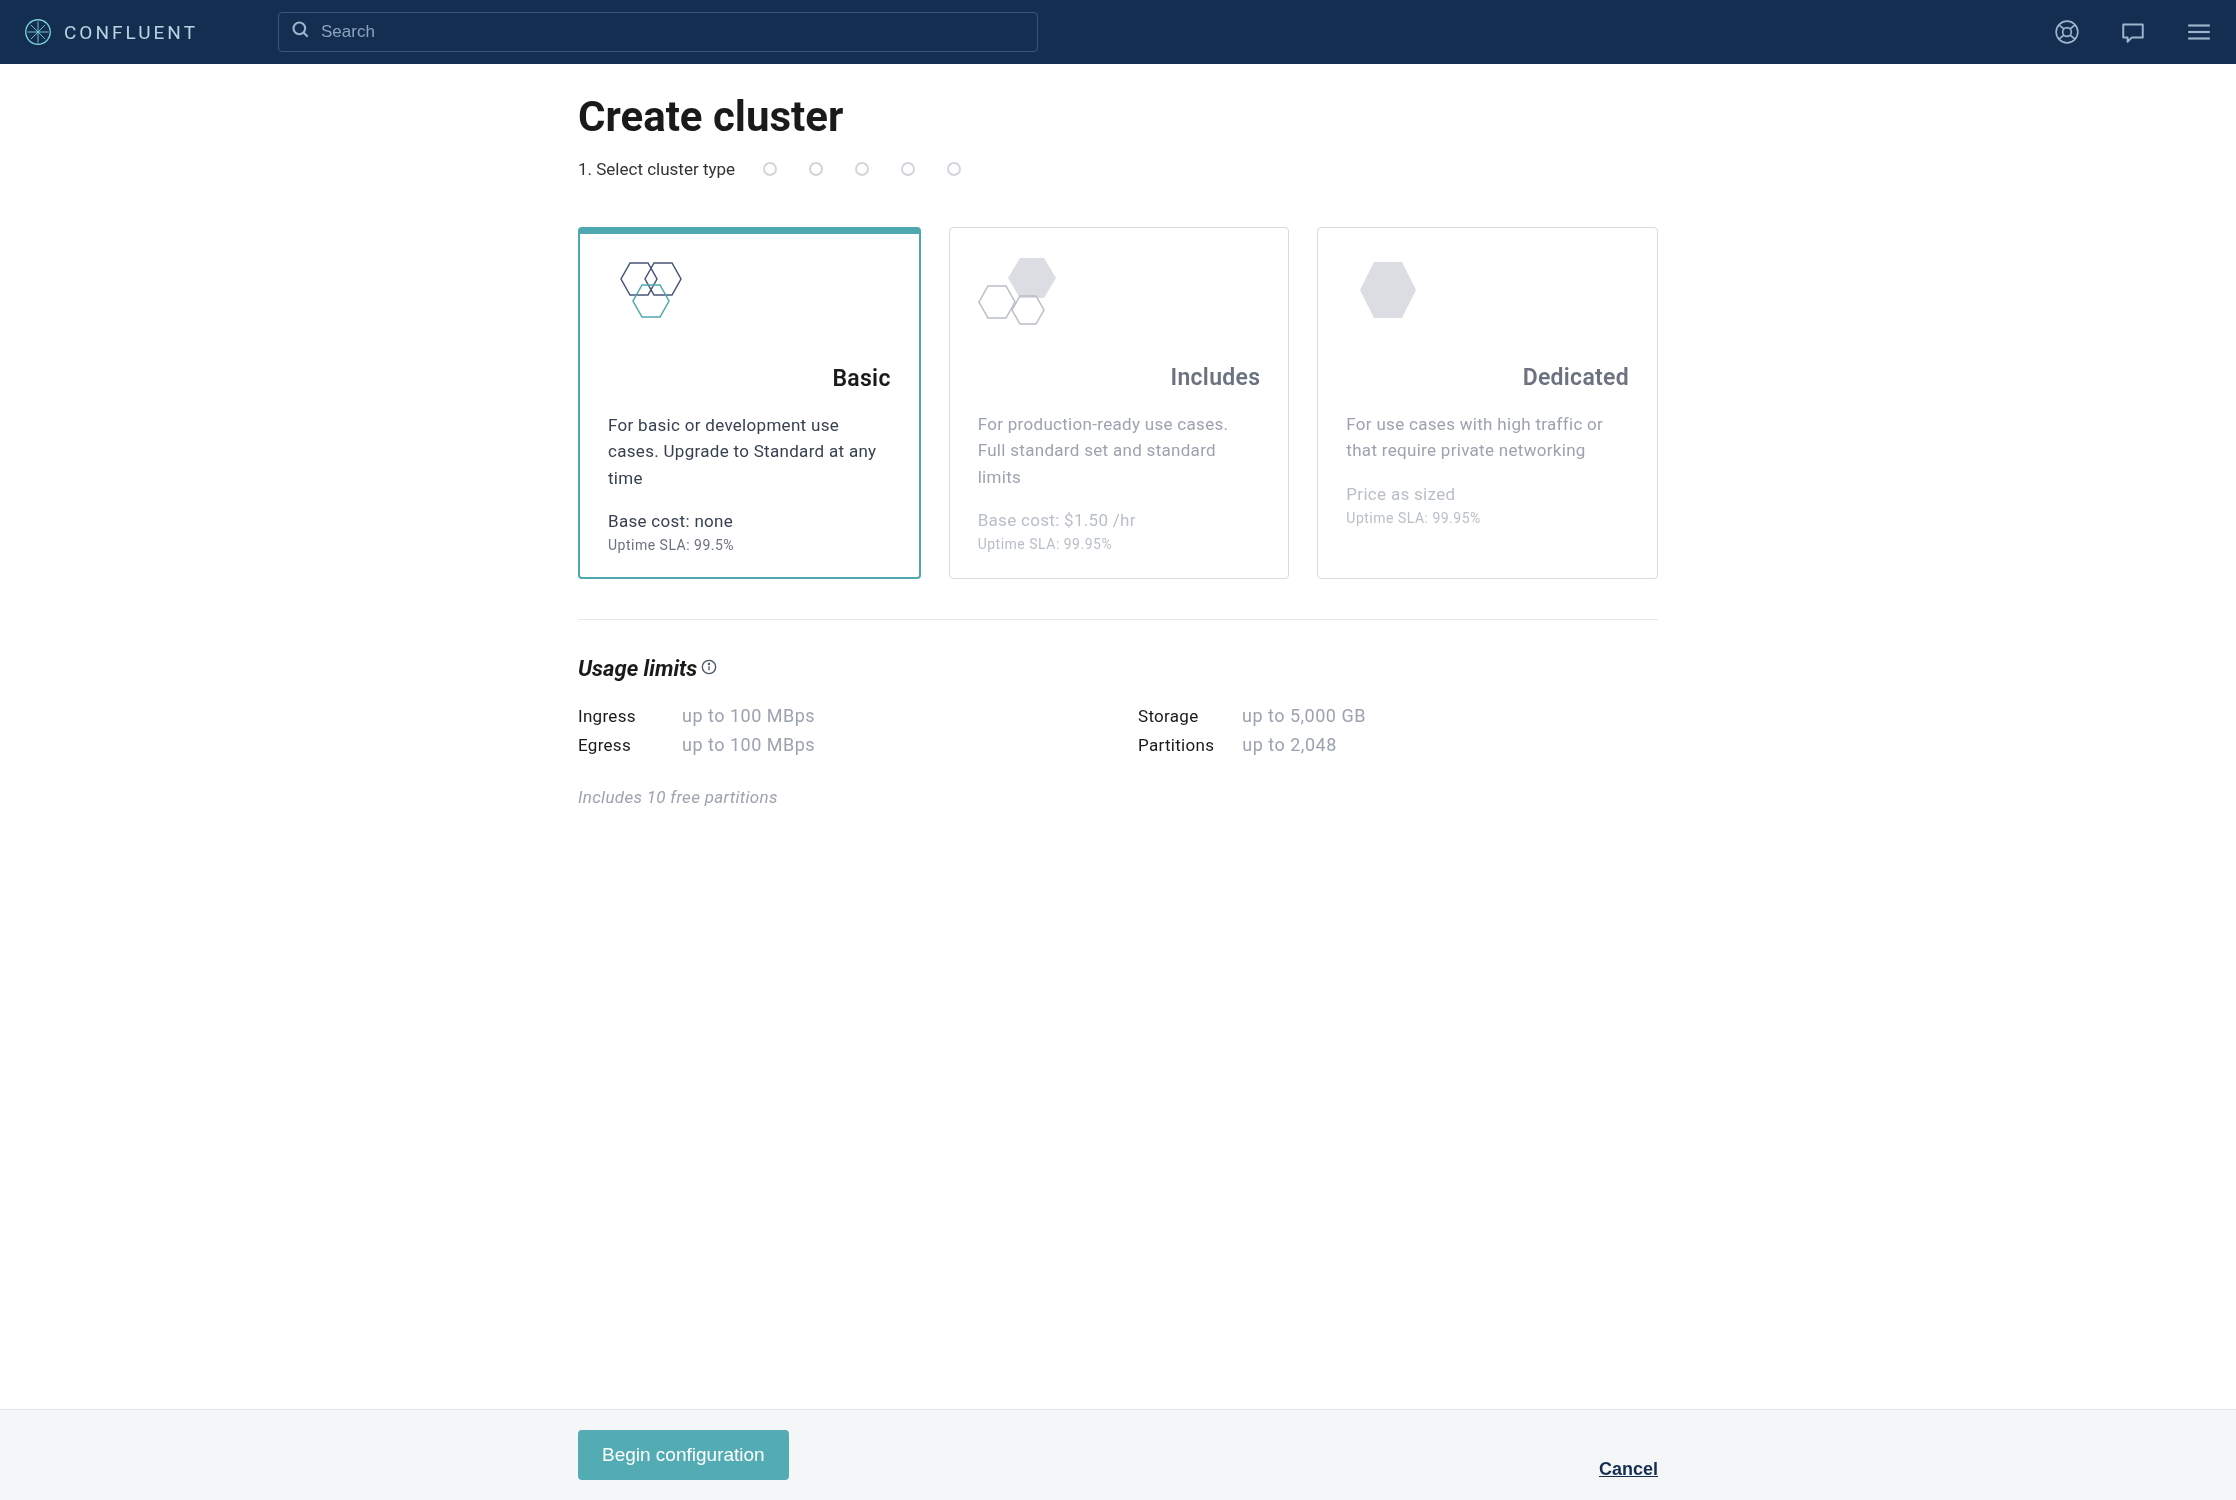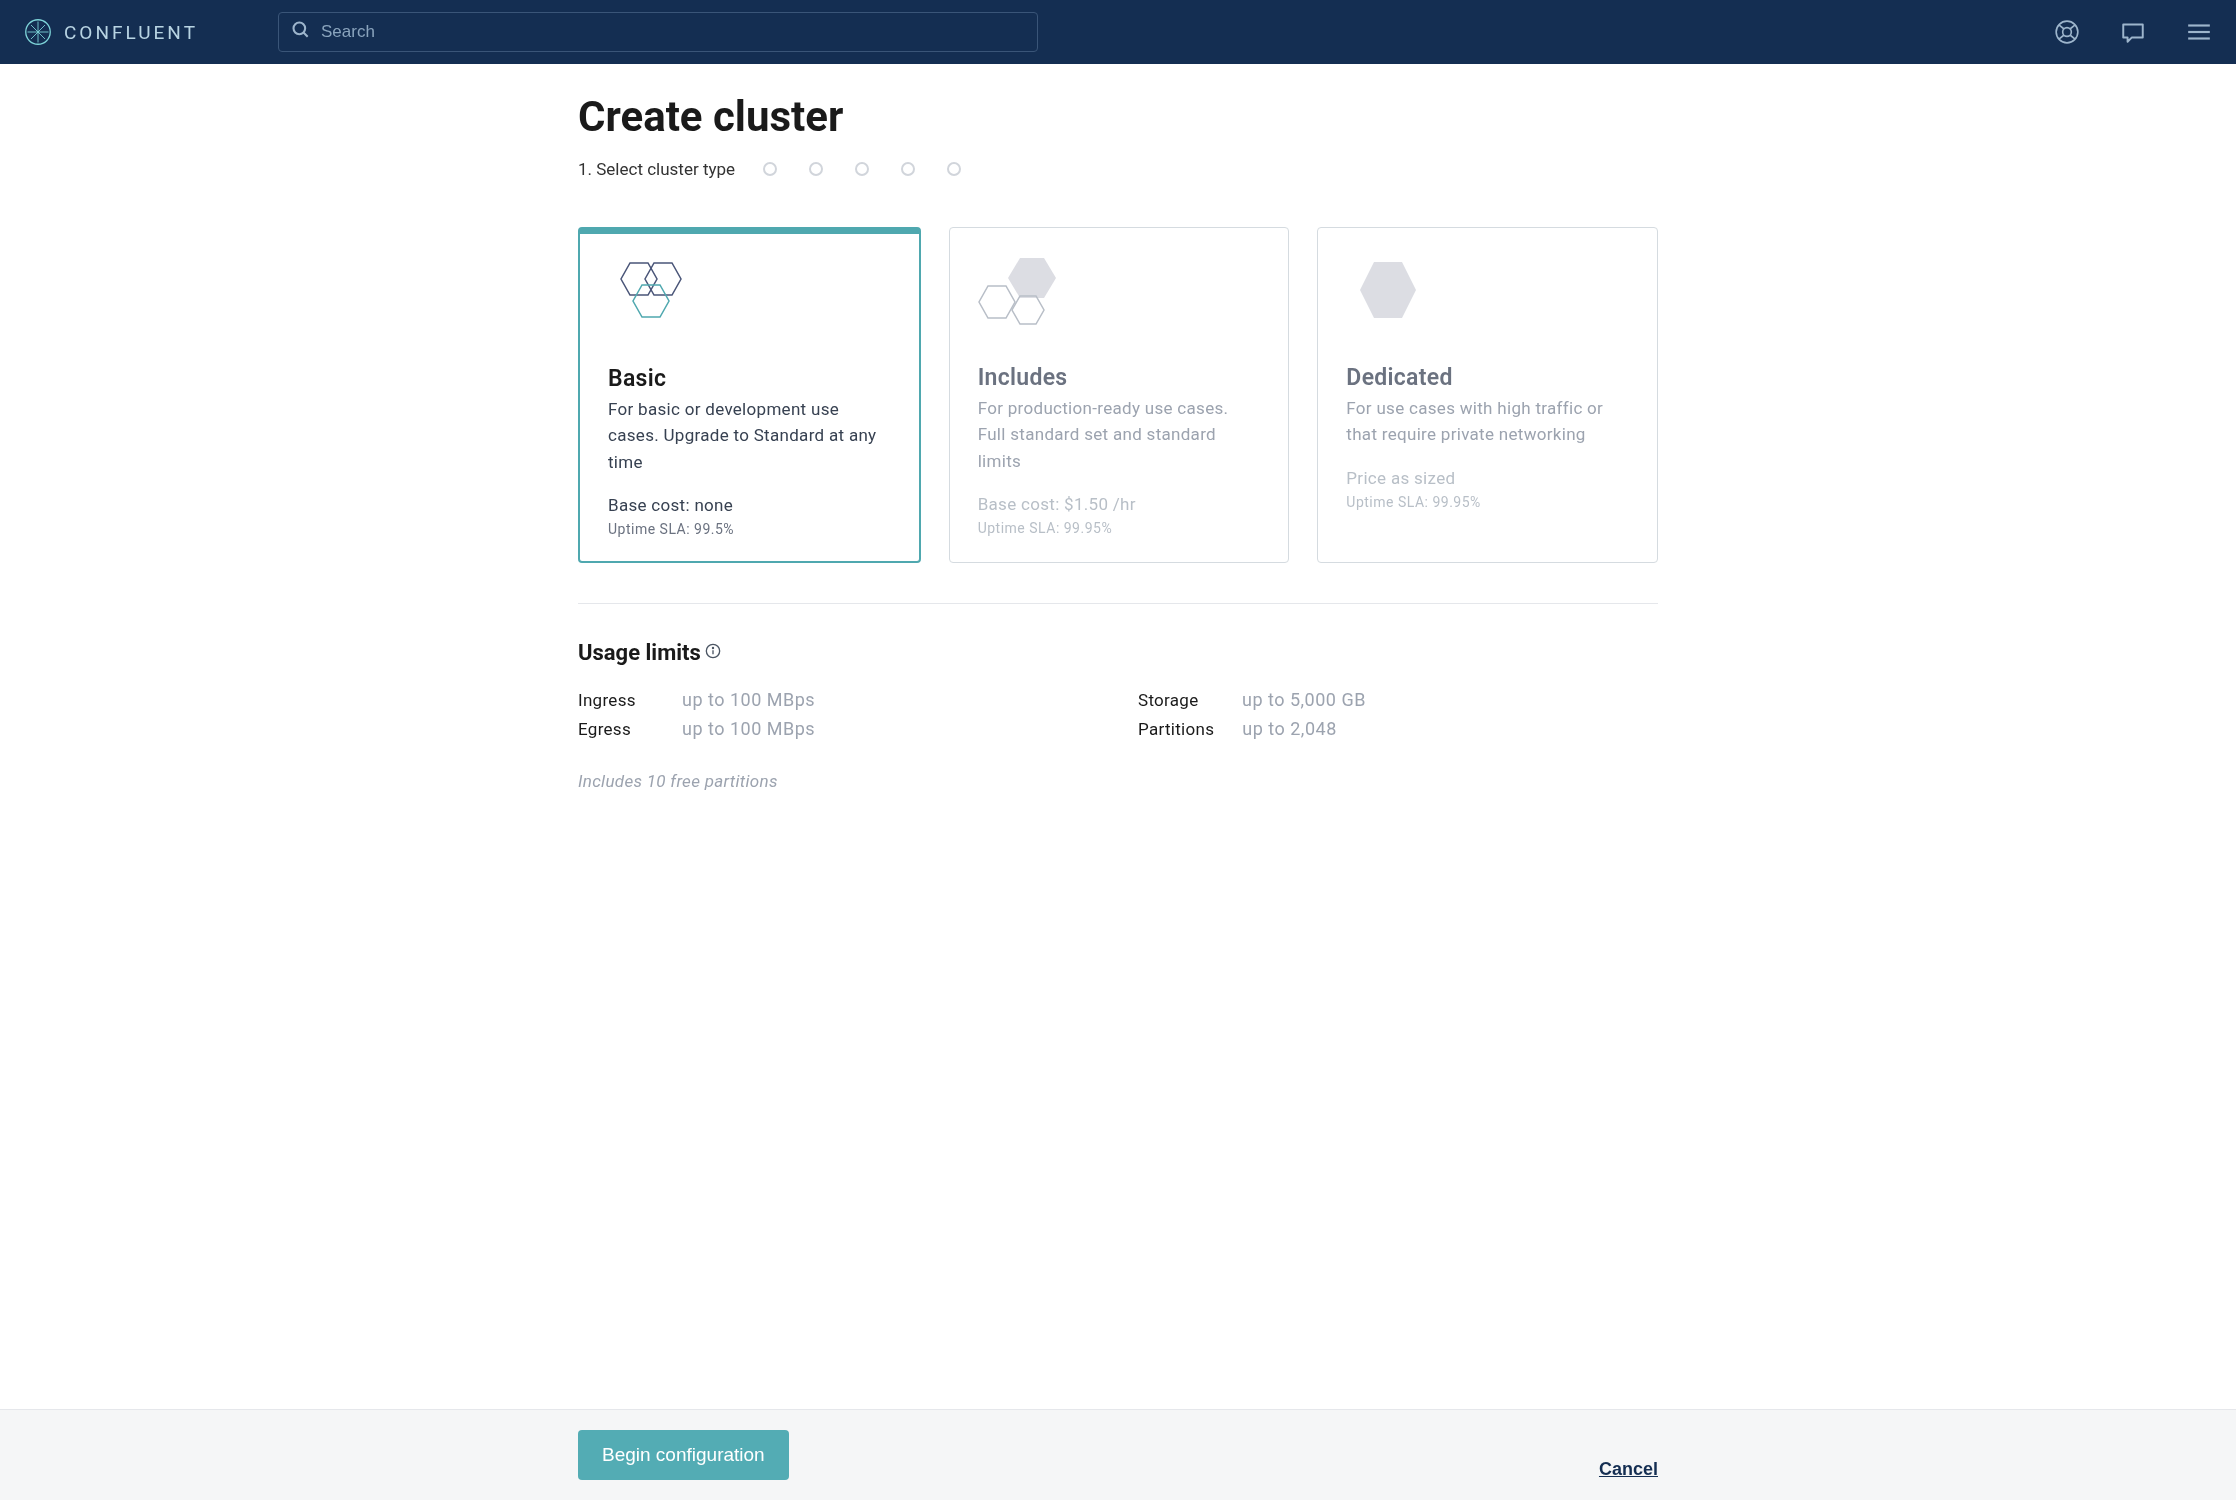--- a/index.html
+++ b/index.html
@@ -128,22 +128,23 @@
       border-top: 7px solid #4fa8af;
       padding-top: 23px;
     }
     .card-icon {
       height: 80px;
       margin-bottom: 28px;
     }
     .card-title {
       font-size: 23px;
       font-weight: 600;
-      margin-bottom: 4px;
+      margin-bottom: 20px;
       letter-spacing: 0.3px;
+      text-align: right;
     }
     .card.selected .card-title {
       color: #1a1a1a;
     }
     .card:not(.selected) .card-title {
       color: #6b7280;
     }
     .card-desc {
       font-size: 17px;
       line-height: 1.55;
@@ -182,20 +183,21 @@
       border-top: 1px solid #e5e7eb;
       margin-bottom: 36px;
     }
     .usage-section {
     }
     .usage-title-row {
       display: flex;
       align-items: center;
       gap: 4px;
       margin-bottom: 24px;
+      font-style: italic;
     }
     .usage-title {
       font-size: 22px;
       font-weight: 700;
       color: #1a1a1a;
     }
     .info-icon {
       color: #4b5563;
     }
     .usage-grid {

